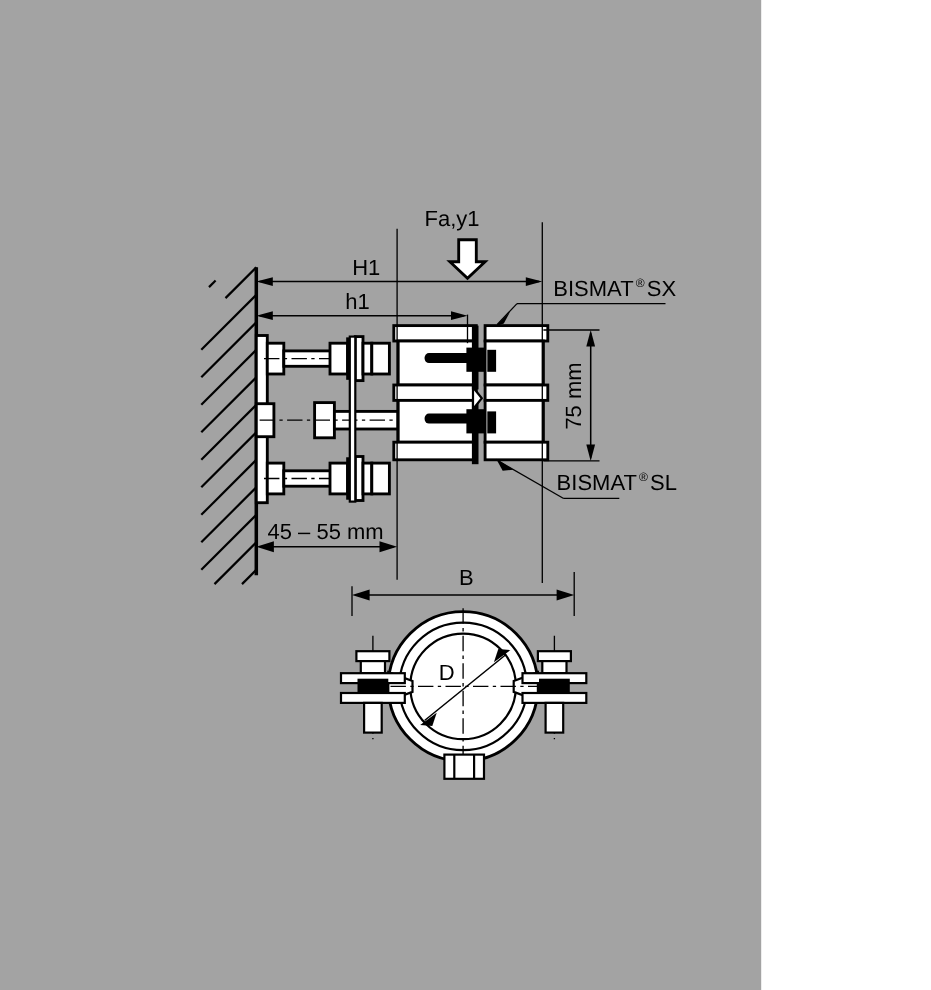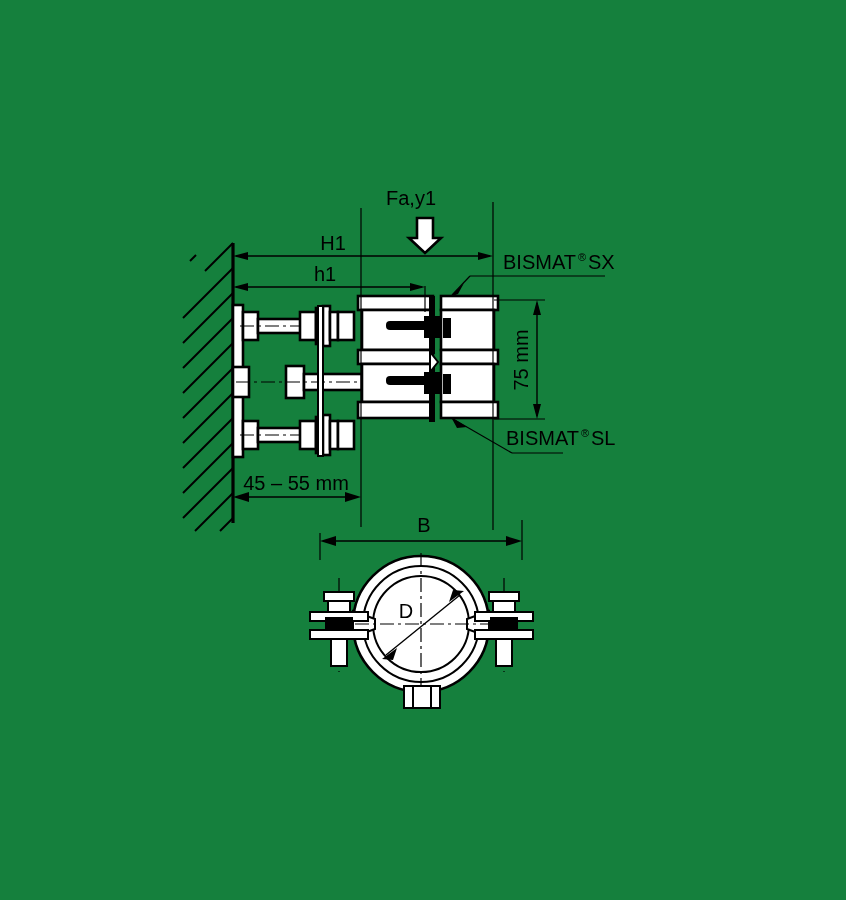--- a/index.html
+++ b/index.html
@@ -1,17 +1,17 @@
 <!DOCTYPE html>
 <html><head>
 <meta charset="utf-8">
 <style>
   html,body{margin:0;padding:0;background:#ffffff;}
   body{width:846px;height:900px;overflow:hidden;font-family:"Liberation Sans",sans-serif;}
-  #stage{position:relative;width:846px;height:900px;background:#15803d;}
+  #stage{position:relative;width:692px;height:900px;background:#a3a3a3;}
   svg#dwg{position:absolute;left:0;top:0;width:846px;height:900px;}
   text{font-family:"Liberation Sans",sans-serif;fill:#000;}
   .lbl{font-size:20px;}
   .lbl-sm{font-size:11px;}
   .med{stroke:#000;stroke-width:2;fill:none;}
   .thick{stroke:#000;stroke-width:3.2;fill:none;}
   .hatch{stroke:#000;stroke-width:2;fill:none;}
   .dim{stroke:#000;stroke-width:1.4;fill:none;}
   .ext{stroke:#000;stroke-width:1.2;fill:none;}
   .ctr{stroke:#000;stroke-width:1.2;fill:none;stroke-dasharray:14 4 3 4;}

